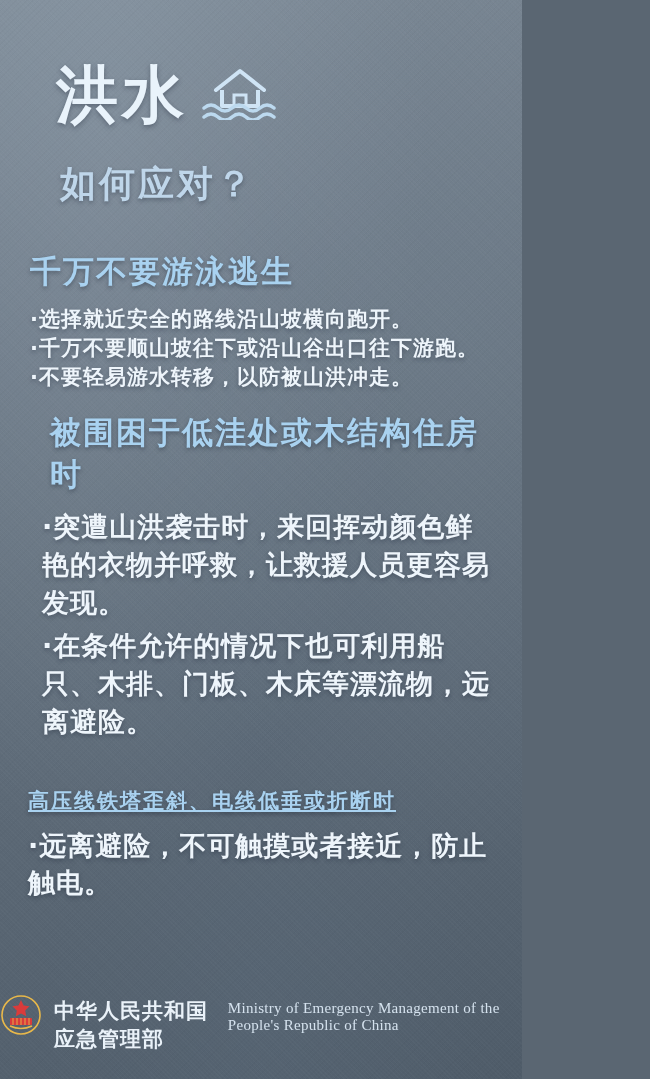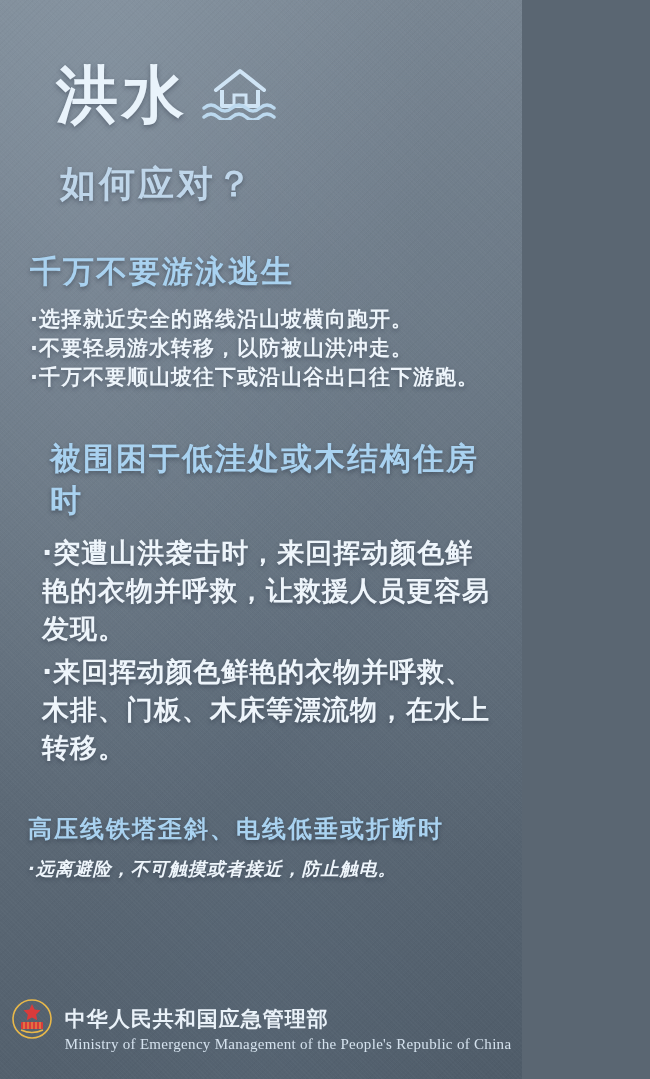--- a/index.html
+++ b/index.html
@@ -73,68 +73,68 @@
     color: #bfd6ea;
     letter-spacing: 3px;
     text-shadow: 0 2px 4px rgba(20,30,45,0.35);
   }
 
   
   .section {
     margin-top: 34px;
   }
   .section.s1 { margin-top: 42px; padding-left: 4px; }
-  .section.s2 { margin-top: 46px; padding-left: 10px; }
+  .section.s2 { margin-top: 20px; padding-left: 10px; }
   .section.s3 { margin-top: 46px; padding-left: 2px; }
 
   .sec-head {
     font-family: "DejaVu Sans", "Liberation Sans", sans-serif;
     font-weight: bold;
     color: #a9d2f0;
     letter-spacing: 2px;
     text-shadow: 0 2px 4px rgba(20,30,45,0.4);
   }
   .s1 .sec-head { font-size: 31px; }
   .s2 .sec-head { font-size: 31px; padding-left: 14px; }
-  .s3 .sec-head { font-size: 24px; }
+  .s3 .sec-head { font-size: 21px; text-decoration: underline; }
 
   .items {
     margin-top: 12px;
   }
   .item {
     font-family: "DejaVu Sans", "Liberation Sans", sans-serif;
     color: #eef5fb;
     font-weight: bold;
     letter-spacing: 1px;
     text-shadow: 0 2px 4px rgba(20,30,45,0.35);
   }
   .s1 .item { font-size: 21px; line-height: 1.38; }
   .s2 .item { font-size: 27px; line-height: 1.40; margin-top: 6px; padding-left: 6px; }
-  .s3 .item { font-size: 18px; line-height: 1.38; margin-top: 12px; font-style: italic; }
+  .s3 .item { font-size: 27px; line-height: 1.38; margin-top: 12px; }
 
   
   .footer {
     position: absolute;
     left: 0;
     right: 0;
     bottom: 26px;
     display: flex;
     align-items: center;
     justify-content: center;
     gap: 12px;
     z-index: 3;
   }
   .emblem {
     width: 42px;
     height: 42px;
     flex: 0 0 auto;
   }
   .footer-text {
     display: flex;
-    flex-direction: column;
+    flex-direction: row;
     justify-content: flex-start;
     margin-top: 20px;
   }
   .footer-cn {
     font-family: "DejaVu Sans", "Liberation Sans", sans-serif;
     font-size: 21px;
     font-weight: bold;
     color: #eaf2f9;
     letter-spacing: 1px;
   }
@@ -163,30 +163,30 @@
         <path d="M2 55 q7 -6 14 0 t14 0 t14 0 t14 0 t14 0" fill="none" stroke="#bcd9ef" stroke-width="3.5" stroke-linecap="round"></path>
       </svg>
     </div>
 
     <div class="subtitle">如何应对？</div>
 
     <div class="section s1">
       <div class="sec-head">千万不要游泳逃生</div>
       <div class="items">
         <div class="item">·选择就近安全的路线沿山坡横向跑开。</div>
+        <div class="item">·千万不要顺山坡往下或沿山谷出口往下游跑。</div>
         <div class="item">·不要轻易游水转移，以防被山洪冲走。</div>
-        <div class="item">·千万不要顺山坡往下或沿山谷出口往下游跑。</div>
       </div>
     </div>
 
     <div class="section s2">
       <div class="sec-head">被围困于低洼处或木结构住房时</div>
       <div class="items">
         <div class="item">·突遭山洪袭击时，来回挥动颜色鲜艳的衣物并呼救，让救援人员更容易发现。</div>
-        <div class="item">·来回挥动颜色鲜艳的衣物并呼救、木排、门板、木床等漂流物，在水上转移。</div>
+        <div class="item">·在条件允许的情况下也可利用船只、木排、门板、木床等漂流物，远离避险。</div>
       </div>
     </div>
 
     <div class="section s3">
       <div class="sec-head">高压线铁塔歪斜、电线低垂或折断时</div>
       <div class="items">
         <div class="item">·远离避险，不可触摸或者接近，防止触电。</div>
       </div>
     </div>
 

